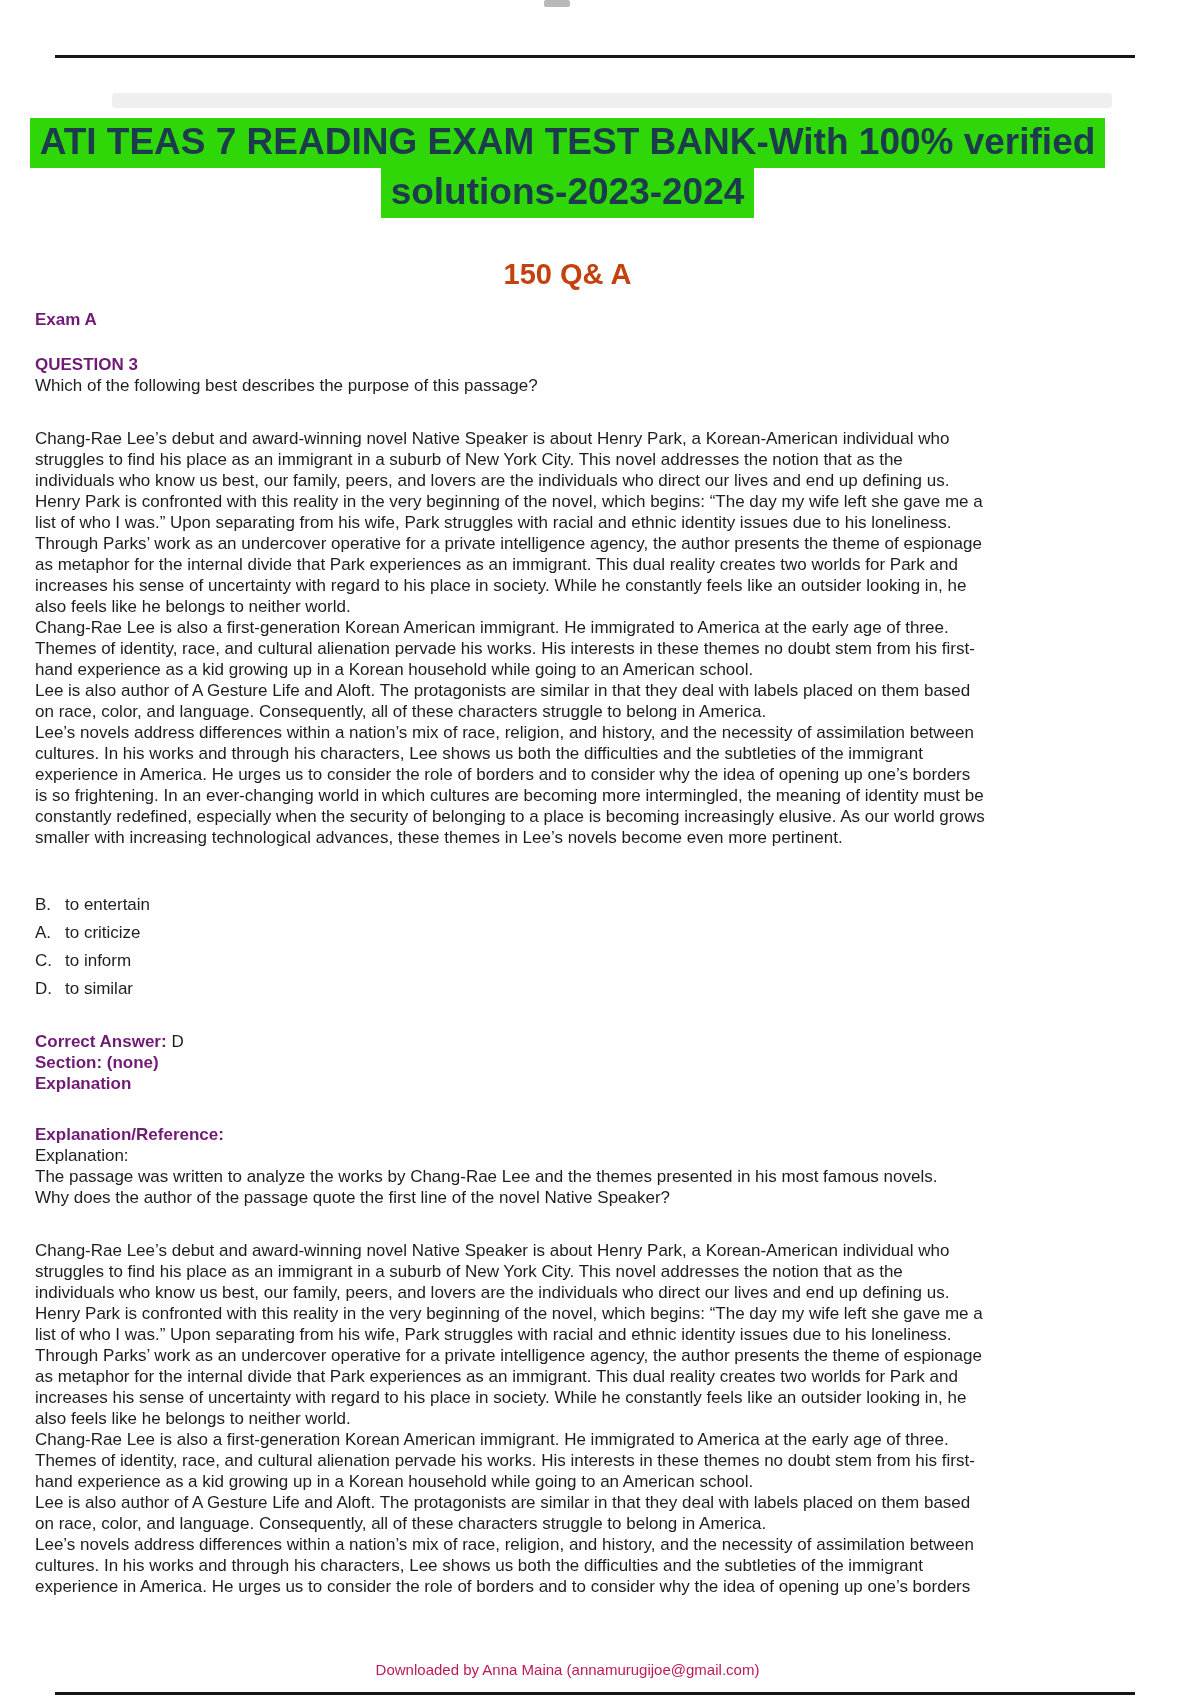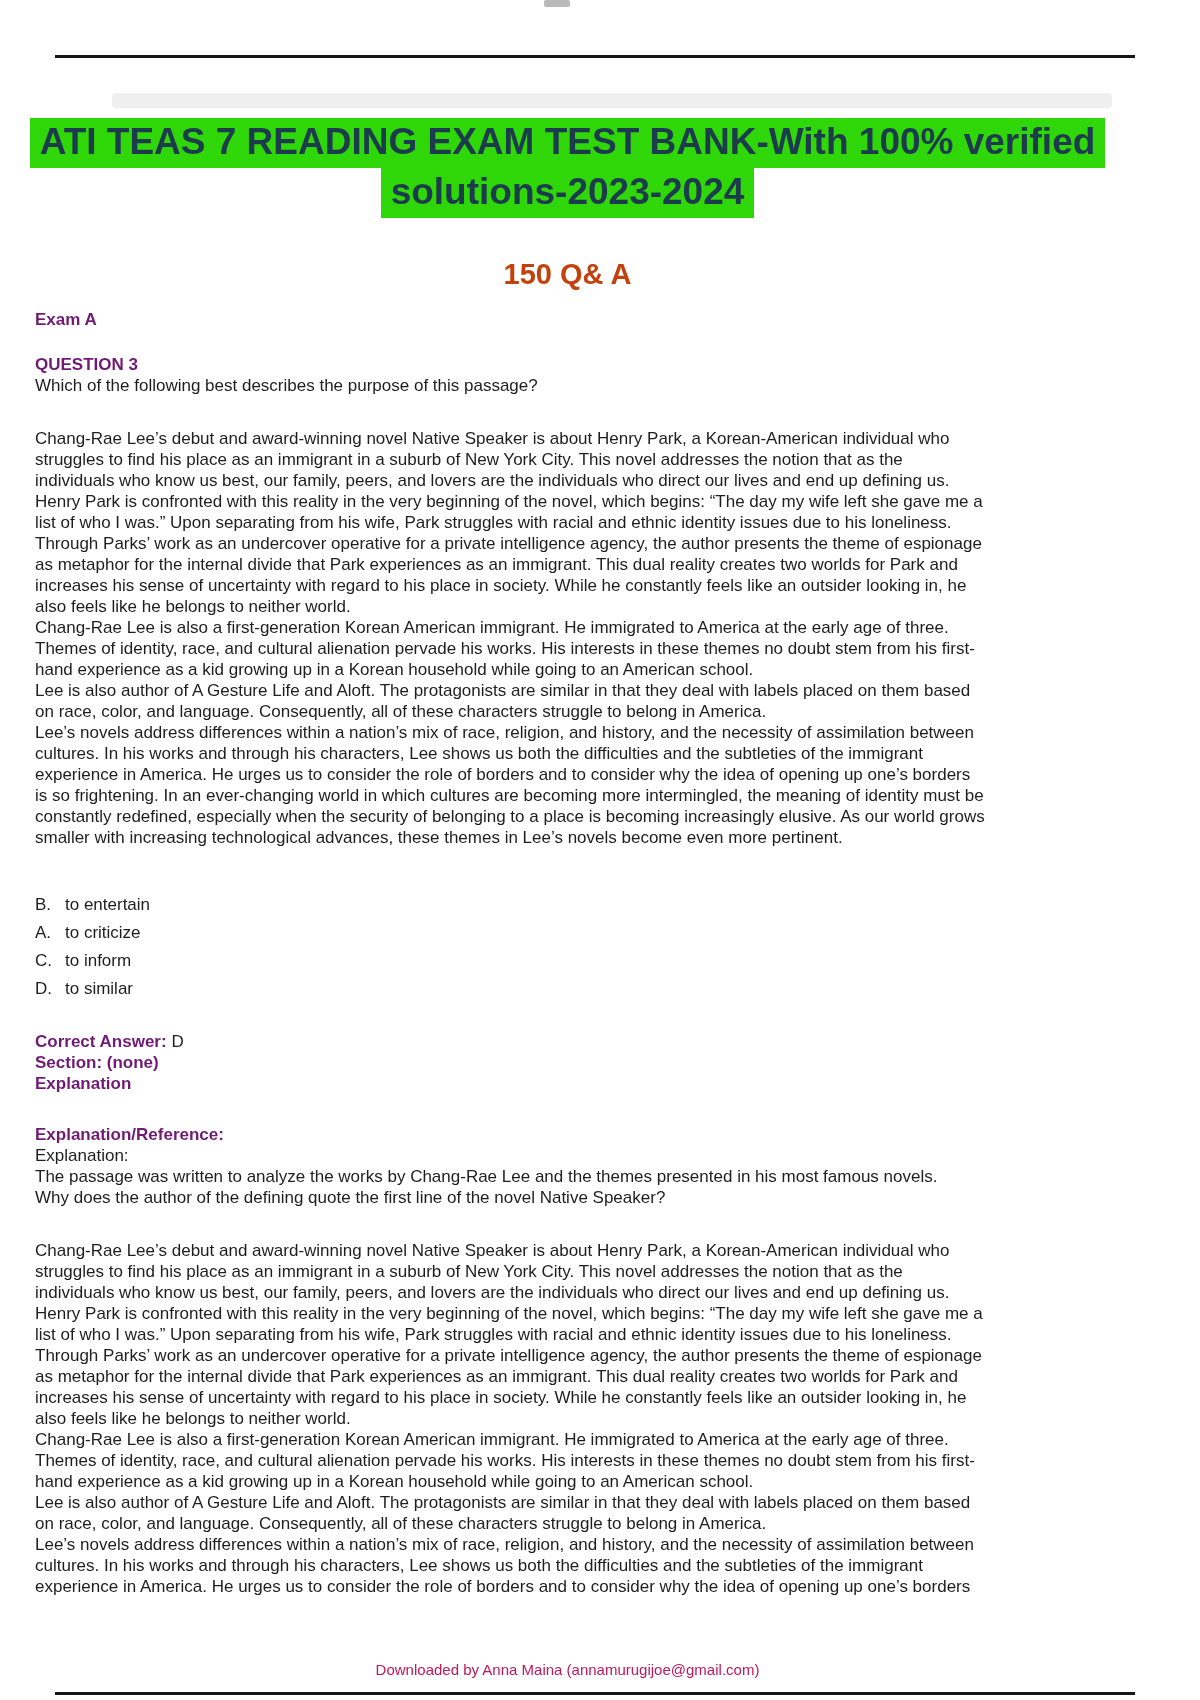--- a/index.html
+++ b/index.html
@@ -137,21 +137,21 @@
       </div>
 
       <div class="expl-block">
         <div class="bold">Explanation/Reference:</div>
         <div>Explanation:</div>
         <div>The passage was written to analyze the works by Chang-Rae Lee and the themes presented in his most famous novels.</div>
       </div>
     </section>
 
     <section>
-      <div>Why does the author of the defining quote the first line of the novel Native Speaker?</div>
+      <div>Why does the author of the passage quote the first line of the novel Native Speaker?</div>
       <div class="passage">Chang-Rae Lee’s debut and award-winning novel Native Speaker is about Henry Park, a Korean-American individual who
 struggles to find his place as an immigrant in a suburb of New York City. This novel addresses the notion that as the
 individuals who know us best, our family, peers, and lovers are the individuals who direct our lives and end up defining us.
 Henry Park is confronted with this reality in the very beginning of the novel, which begins: “The day my wife left she gave me a
 list of who I was.” Upon separating from his wife, Park struggles with racial and ethnic identity issues due to his loneliness.
 Through Parks’ work as an undercover operative for a private intelligence agency, the author presents the theme of espionage
 as metaphor for the internal divide that Park experiences as an immigrant. This dual reality creates two worlds for Park and
 increases his sense of uncertainty with regard to his place in society. While he constantly feels like an outsider looking in, he
 also feels like he belongs to neither world.
 Chang-Rae Lee is also a first-generation Korean American immigrant. He immigrated to America at the early age of three.

